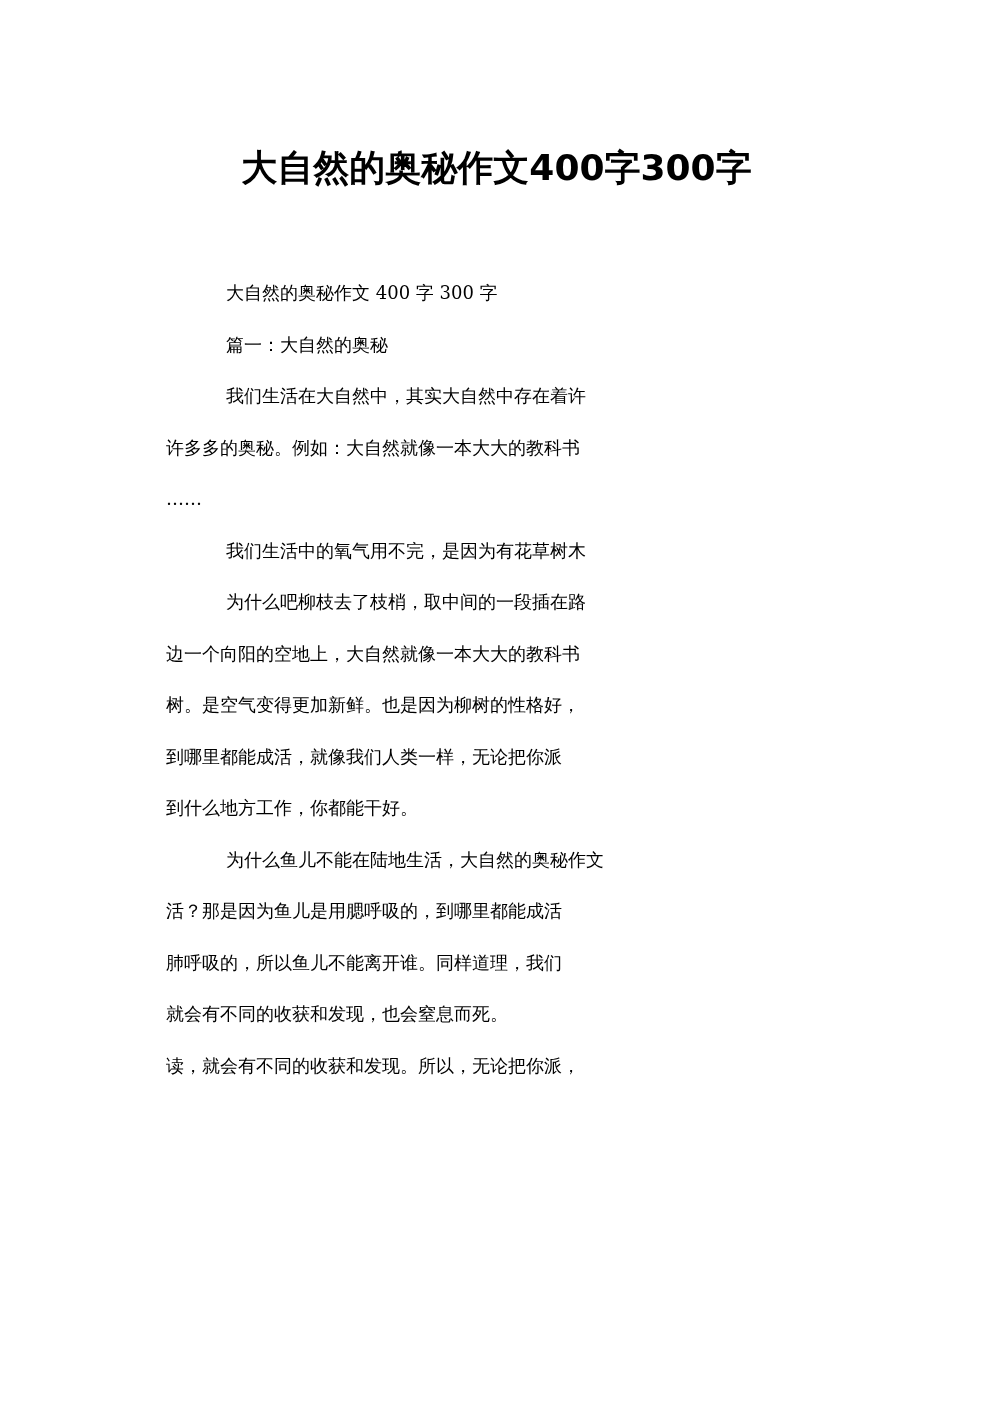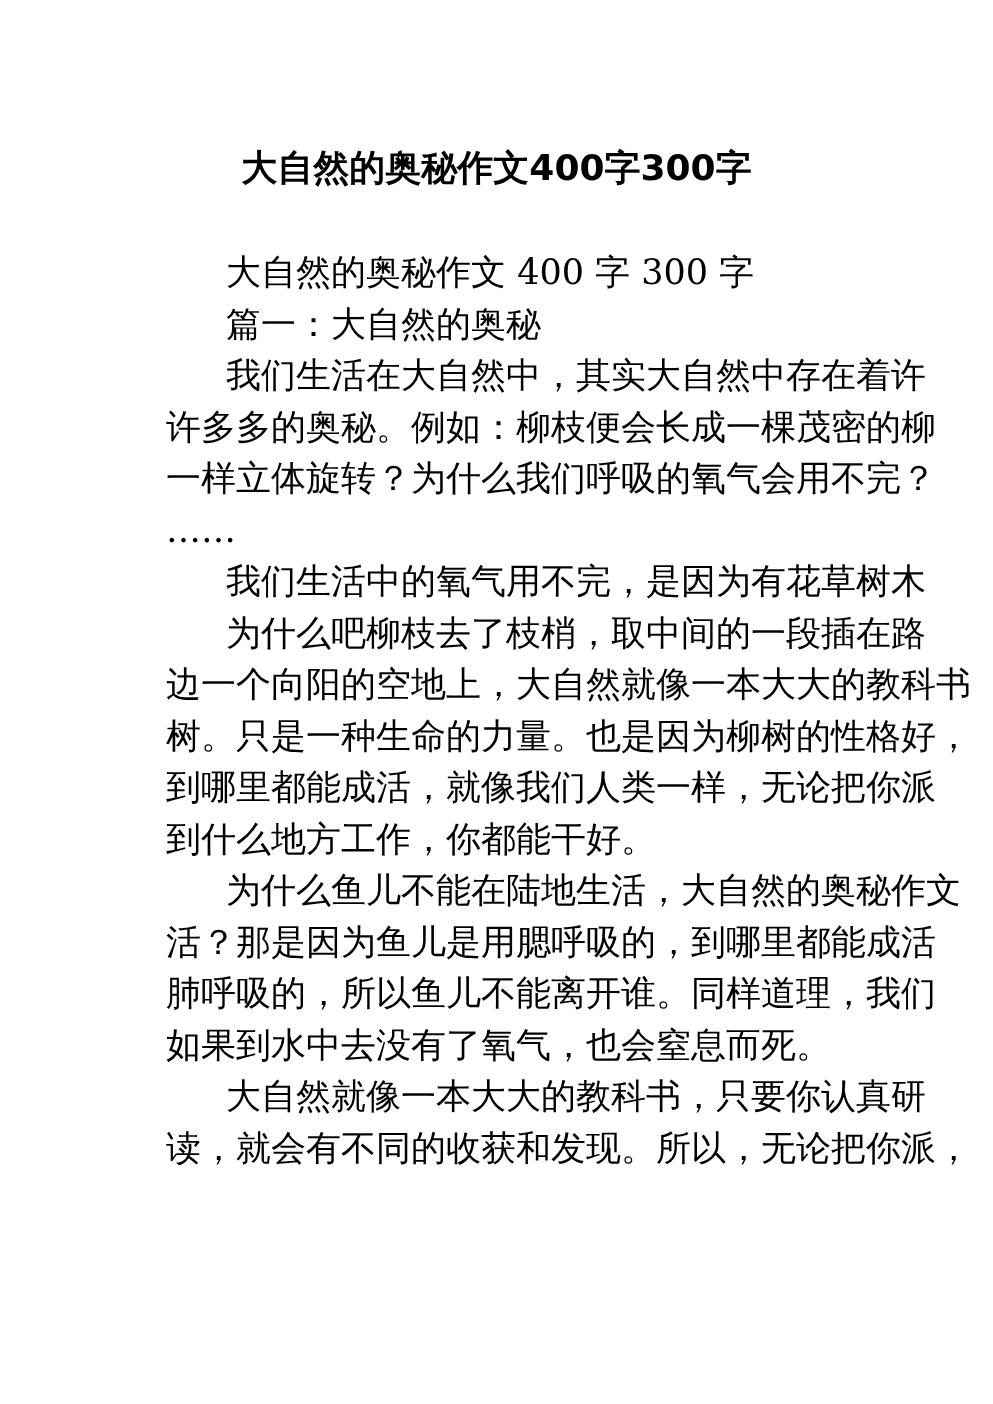--- a/index.html
+++ b/index.html
@@ -31,24 +31,24 @@
       text-align: center;
       font-family: "DejaVu Sans", "Liberation Sans", sans-serif;
       font-weight: bold;
       font-size: 36px;
       line-height: 50px;
       letter-spacing: 0px;
     }
     .doc-body {
       position: absolute;
       left: 166px;
-      top: 228px;
+      top: 248px;
       width: 662px;
       font-family: "DejaVu Serif", "Liberation Serif", serif;
-      font-size: 35px;
+      font-size: 18px;
       line-height: 51.5px;
       text-align: justify;
     }
     .doc-body p {
       margin: 0;
       padding: 0;
     }
     .indent {
       text-indent: 60px;
     }
@@ -65,38 +65,36 @@
 
   <div class="doc-body">
     <p class="indent">
       <span class="line">大自然的奥秘作文 400 字 300 字</span>
     </p>
     <p class="indent">
       <span class="line">篇一：大自然的奥秘</span>
     </p>
     <p>
       <span class="line indent">我们生活在大自然中，其实大自然中存在着许</span>
-      <span class="line">许多多的奥秘。例如：柳枝便会长成一棵茂密的柳</span>
-      <span class="line">一样立体旋转？为什么我们呼吸的氧气会用不完？</span>
+      <span class="line">许多多的奥秘。例如：大自然就像一本大大的教科书</span>
       <span class="line">……</span>
     </p>
     <p>
       <span class="line indent">我们生活中的氧气用不完，是因为有花草树木</span>
     </p>
     <p>
       <span class="line indent">为什么吧柳枝去了枝梢，取中间的一段插在路</span>
       <span class="line">边一个向阳的空地上，大自然就像一本大大的教科书</span>
-      <span class="line">树。只是一种生命的力量。也是因为柳树的性格好，</span>
+      <span class="line">树。是空气变得更加新鲜。也是因为柳树的性格好，</span>
       <span class="line">到哪里都能成活，就像我们人类一样，无论把你派</span>
       <span class="line">到什么地方工作，你都能干好。</span>
     </p>
     <p>
       <span class="line indent">为什么鱼儿不能在陆地生活，大自然的奥秘作文</span>
       <span class="line">活？那是因为鱼儿是用腮呼吸的，到哪里都能成活</span>
       <span class="line">肺呼吸的，所以鱼儿不能离开谁。同样道理，我们</span>
-      <span class="line">如果到水中去没有了氧气，也会窒息而死。</span>
+      <span class="line">就会有不同的收获和发现，也会窒息而死。</span>
     </p>
     <p>
-      <span class="line indent">大自然就像一本大大的教科书，只要你认真研</span>
       <span class="line">读，就会有不同的收获和发现。所以，无论把你派，</span>
     </p>
   </div>
 </div>
 
 </body></html>

